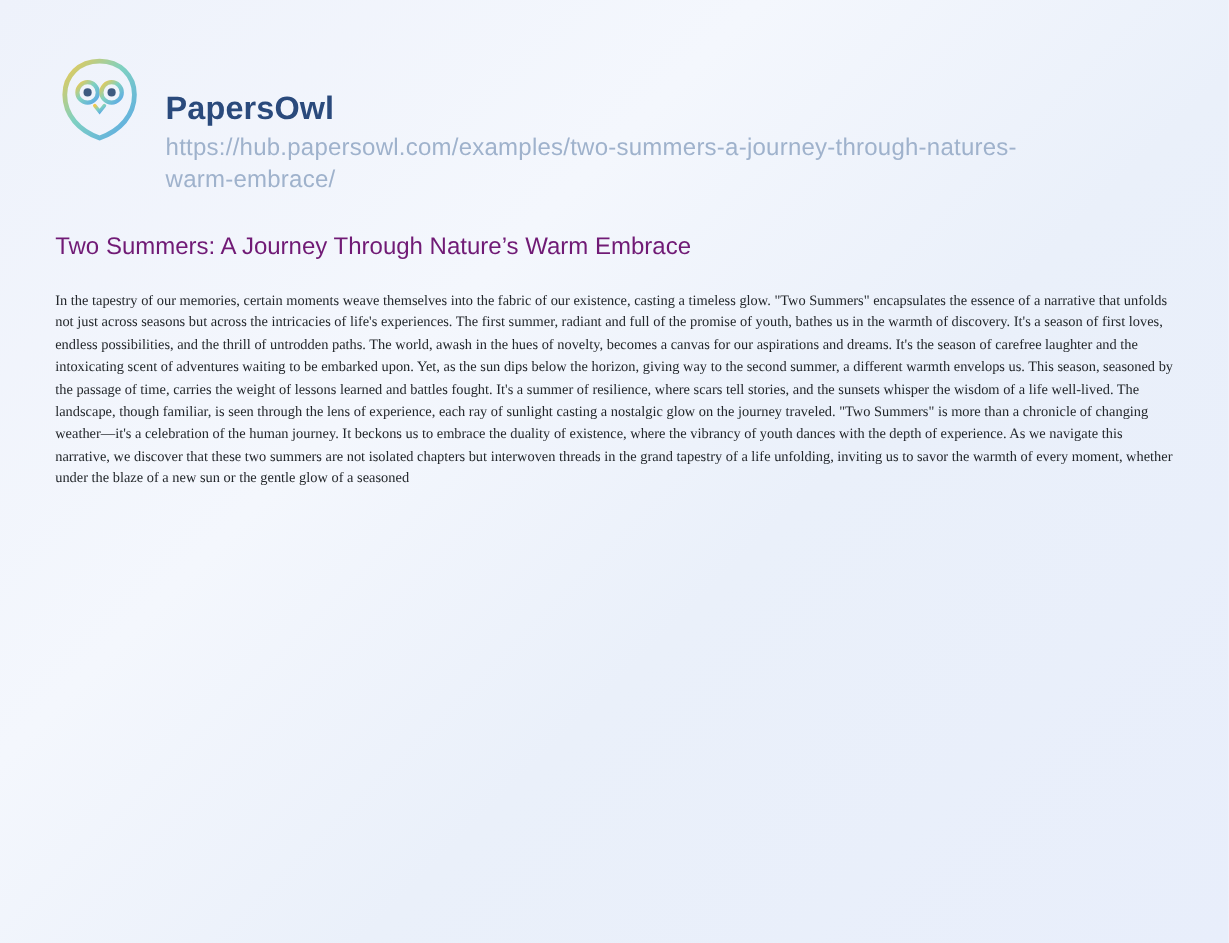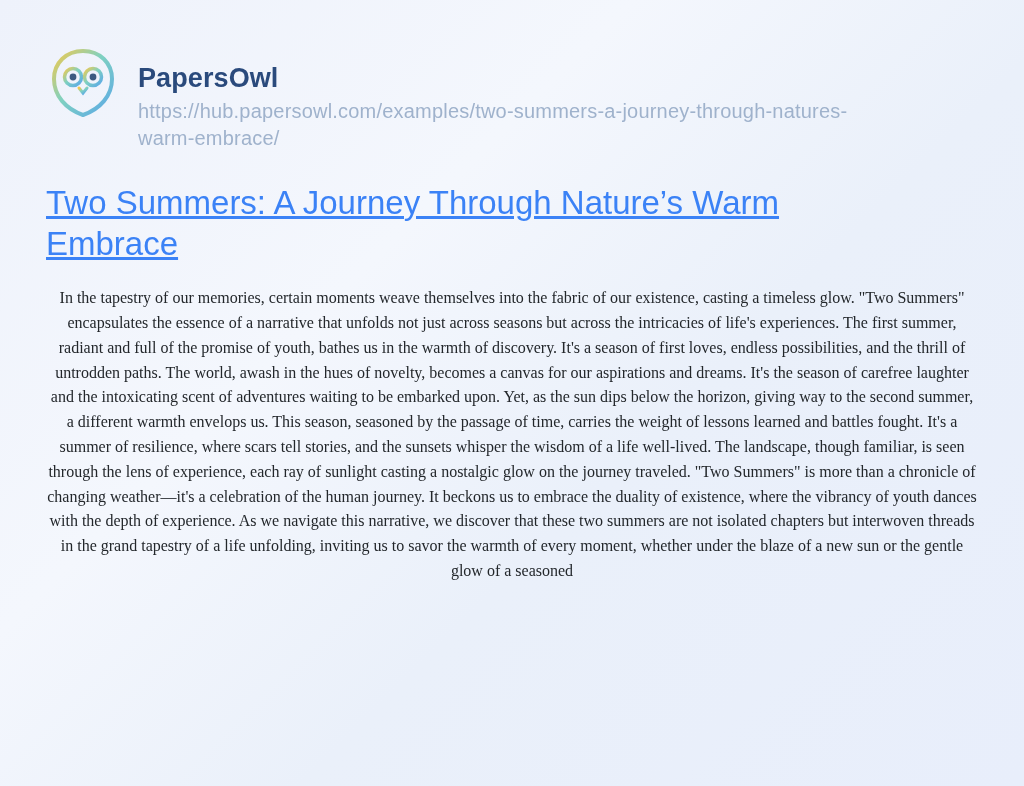--- a/index.html
+++ b/index.html
@@ -36,45 +36,44 @@
   .brand-block {
     padding-top: 16px;
     min-width: 0;
   }
   .brand-name {
     font-size: 27px;
     font-weight: bold;
     color: #2a4a7c;
     letter-spacing: 0.1px;
     line-height: 1.1;
-    margin: 4px 0 4px 0;
+    margin: 16px 0 4px 0;
   }
   .brand-url {
     font-size: 20px;
     color: #9fb2cc;
     line-height: 1.35;
     max-width: 740px;
     word-break: break-word;
     letter-spacing: 0.2px;
   }
   .doc-title {
-    font-size: 33px;
+    font-size: 20px;
     font-weight: normal;
-    color: #3b82f6;
+    color: #701a75;
     line-height: 1.25;
     margin: 0 0 22px 0;
     max-width: 760px;
-    text-decoration: underline;
   }
   .doc-body {
     font-family: "Liberation Serif", serif;
-    font-size: 16px;
+    font-size: 12px;
     line-height: 1.55;
     color: #23272b;
-    text-align: center;
+    text-align: left;
     max-width: 945px;
     margin: 0;
   }
 </style>
 </head>
 <body>
 
 <div class="page">
 
   <div class="header">

